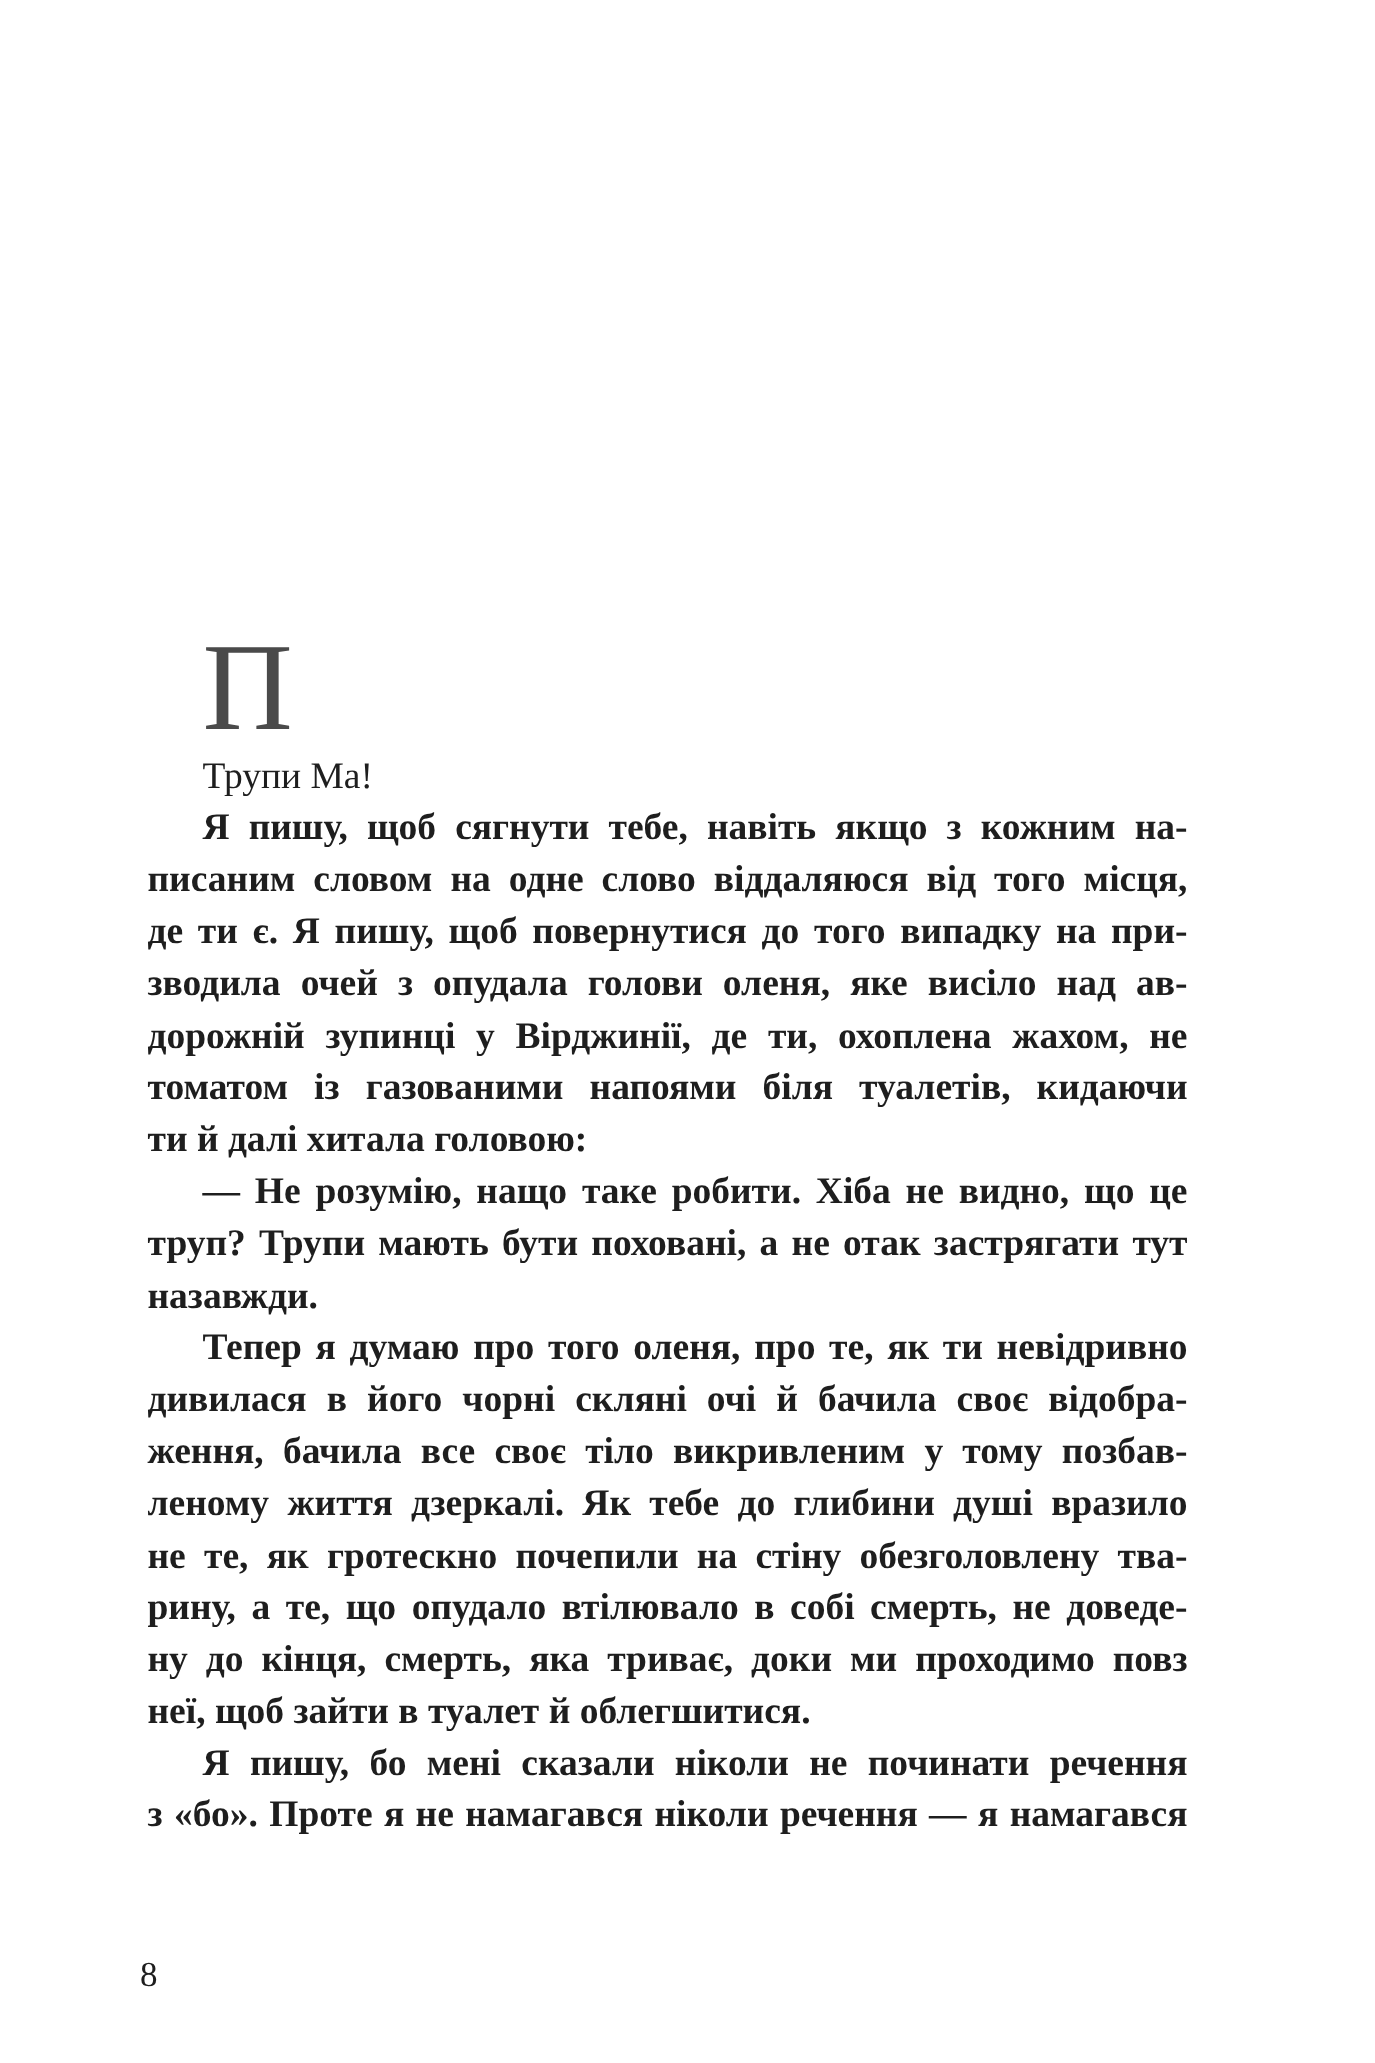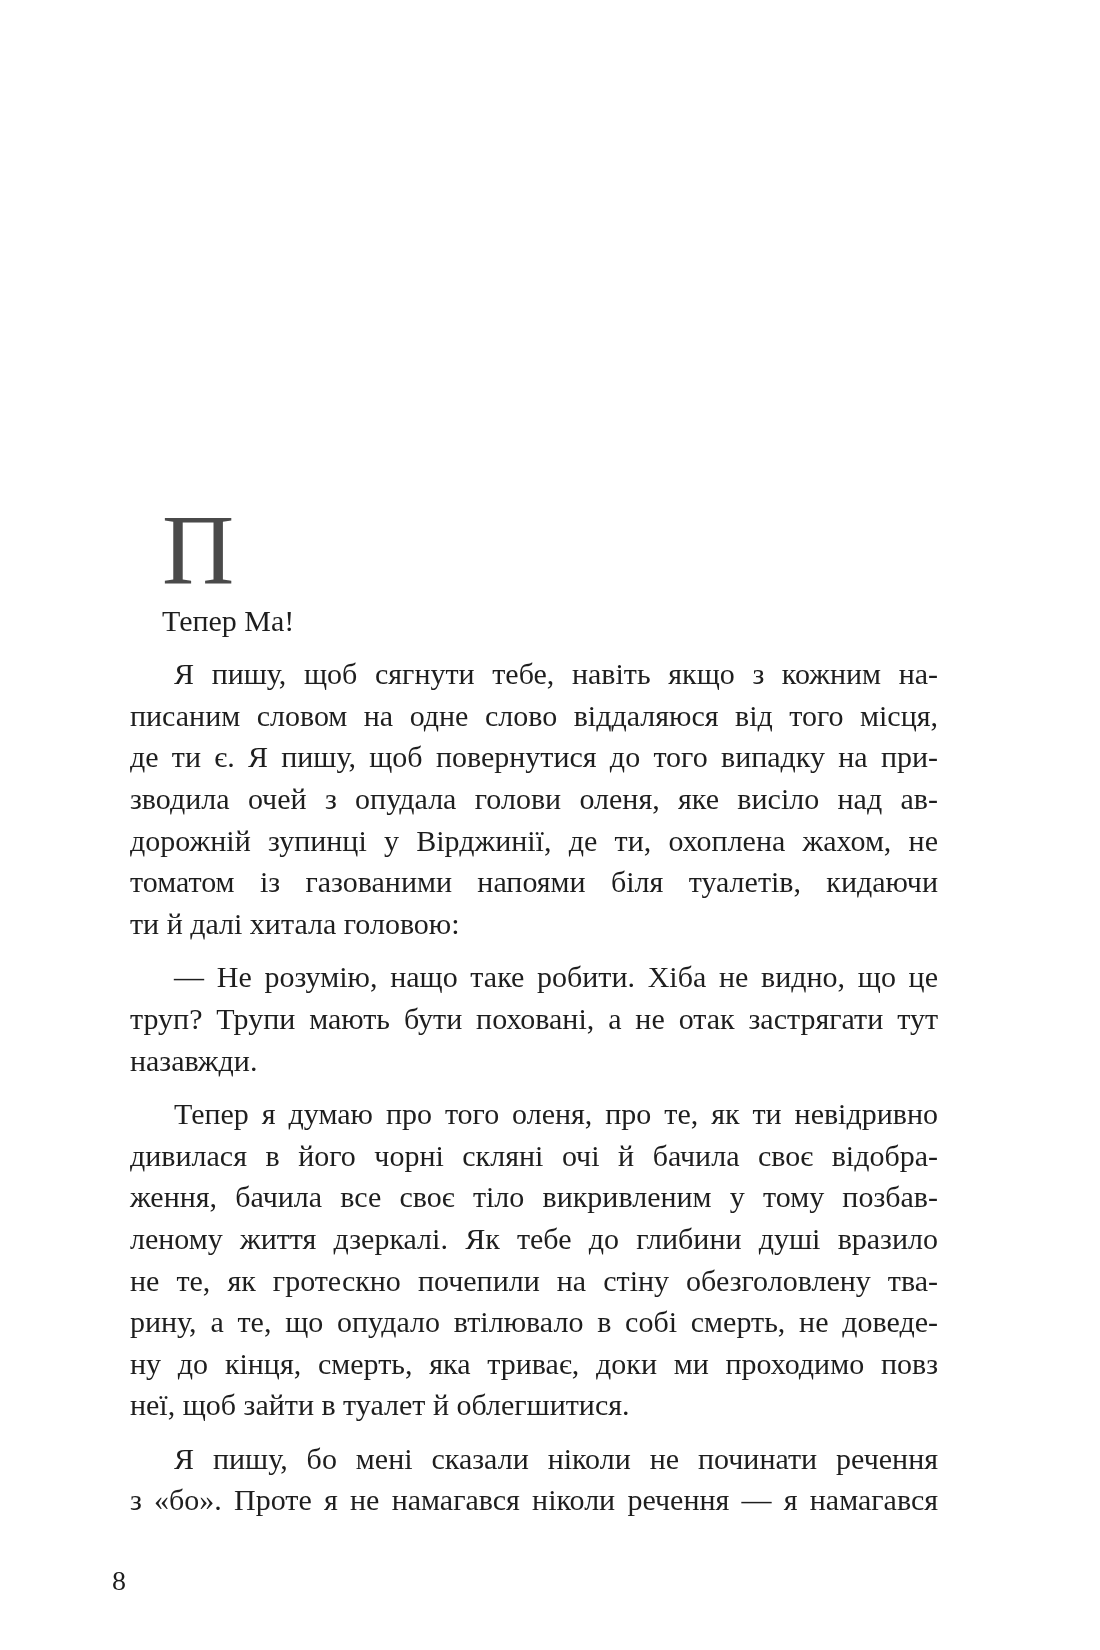--- a/index.html
+++ b/index.html
@@ -39,41 +39,41 @@
       margin-bottom: 53px;
     }
     .dropcap {
       float: left;
       font-size: 100px;
       line-height: 70px;
       height: 70px;
       margin: 10px 9px 0 44px;
       color: #4a4a4a;
     }
-    .para { margin: 12px; }
+    .para { margin: 0; font-weight: bold; }
     .pagenum {
       position: absolute;
       left: 112px;
       top: 1566px;
       font-size: 28px;
       line-height: 30px;
       color: #1e1e1e;
     }
   </style>
 </head>
 <body>
 
 <div class="page">
   <div class="content">
 
     <div class="opening">
       <span class="dropcap">П</span>
     </div>
 
-    <div class="ln ind end">Тепер Ма!</div>
+    <div class="ln ind end">Трупи Ма!</div>
 
     <div class="para">
       <div class="ln ind">Я пишу, щоб сягнути тебе, навіть якщо з кожним на-</div>
       <div class="ln">писаним словом на одне слово віддаляюся від того місця,</div>
       <div class="ln">де ти є. Я пишу, щоб повернутися до того випадку на при-</div>
       <div class="ln">зводила очей з опудала голови оленя, яке висіло над ав-</div>
       <div class="ln">дорожній зупинці у Вірджинії, де ти, охоплена жахом, не</div>
       <div class="ln">томатом із газованими напоями біля туалетів, кидаючи</div>
       <div class="ln end">ти й далі хитала головою:</div>
     </div>

